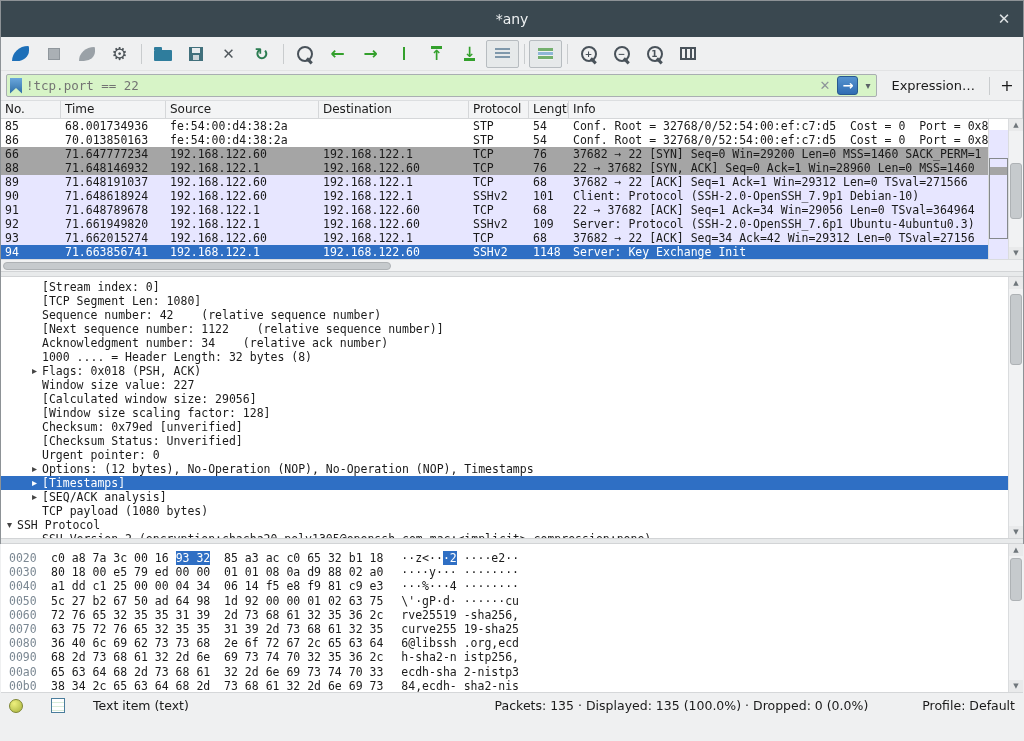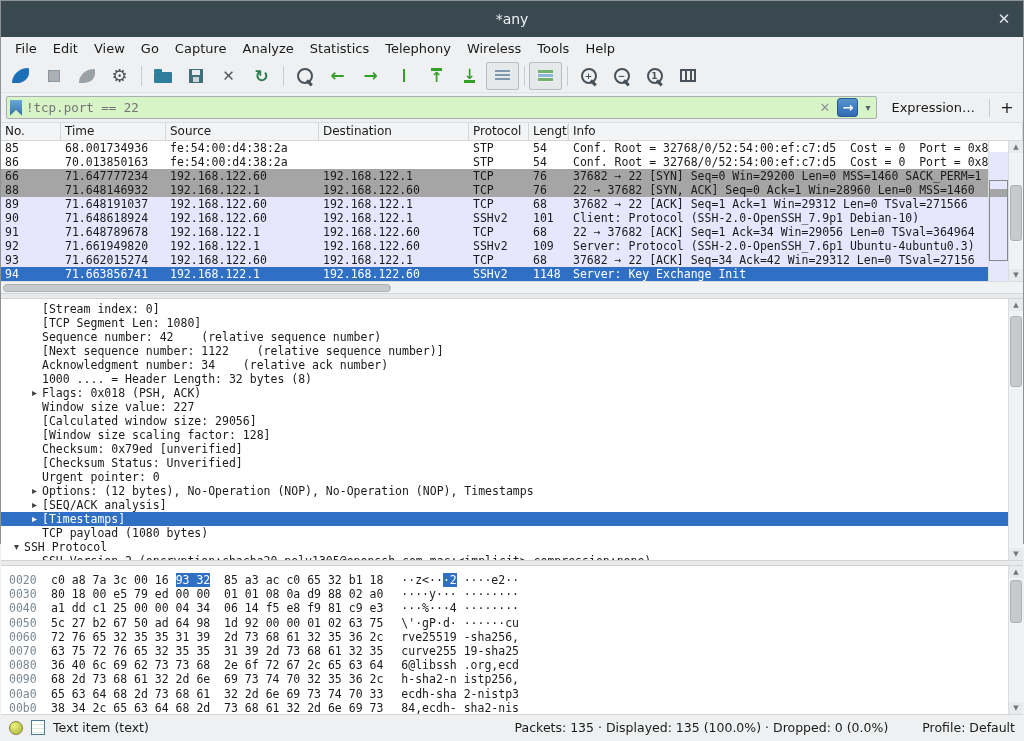--- a/index.html
+++ b/index.html
@@ -100,69 +100,55 @@
   .details .vs-thumb{top:2%;height:30%}
   .hexpane .vs-thumb{top:2%;height:34%}
   .plist-hscroll{height:12px;position:relative;background:#f1f2f3;border-top:1px solid #dadcde}
   .hs-thumb{position:absolute;left:2px;top:1.5px;height:8px;width:38%;background:#c6cacd;border:1px solid #aeb2b5;border-radius:4px}
 
   .splitter{height:6px;flex:none;background:#e8eaeb;border-top:1px solid #d2d4d6;border-bottom:1px solid #d2d4d6}
 
   
   .details{height:261px;flex:none;background:#fff;position:relative;overflow:hidden;padding-top:3px}
   .d-line{height:14px;display:flex;align-items:flex-end;font:11.5px/14px "DejaVu Sans Mono",monospace;white-space:pre}
-  .d-line[data-indent="0"]{padding-left:8px}
+  .d-line[data-indent="0"]{padding-left:1px}
   .d-line[data-indent="1"]{padding-left:26px}
   .d-arrow{width:15px;flex:none;font-family:"DejaVu Sans",sans-serif;font-size:10px;color:#444;text-align:center}
   .d-line[data-arrow="right"] .d-arrow::before{content:"▸"}
   .d-line[data-arrow="down"] .d-arrow::before{content:"▾"}
   .d-line[data-selected="true"]{background:#2f6fc4;color:#fff}
   .d-line[data-selected="true"] .d-arrow{color:#fff}
 
   
   .hexpane{height:148px;flex:none;background:#fff;position:relative;overflow:hidden;padding:7px 0 0 8px}
   .hx-row{height:14.2px;font:11.5px/14.2px "DejaVu Sans Mono",monospace;white-space:pre;display:flex}
   .hx-off{color:#7b8893;width:42px;flex:none}
   .hx-ascii{margin-left:18px}
   .hl{background:#2f6fc4;color:#fff}
 
   
-  .statusbar{height:26px;flex:none;display:flex;align-items:center;gap:8px;padding:0 8px;background:#eff0f1;border-top:1px solid #d5d7d9;font-size:12.5px}
+  .statusbar{height:26px;flex:none;display:flex;align-items:center;gap:28px;padding:0 8px;background:#eff0f1;border-top:1px solid #d5d7d9;font-size:12.5px}
   .expert-dot{width:14px;height:14px;flex:none;border-radius:50%;background:radial-gradient(circle at 35% 30%,#eef07e,#a7b23e);border:1px solid #7e8530}
   .note-icon{width:14px;height:15px;flex:none;border:1px solid #4a7d9c;background:repeating-linear-gradient(180deg,#fff 0 3px,#d9ecd9 3px 4px)}
   .sb-spacer{flex:1}
   .sb-profile{margin-left:26px;white-space:nowrap}
   .sb-text{white-space:nowrap}
 </style>
 </head>
 <body>
 
 <div class="window">
 
   <div class="titlebar">
     <span class="title">*any</span>
     <span class="close-btn">
         <span>✕</span>
       </span>
   </div>
 
-  <div class="menubar">
-
-  <span class="menu-item">File</span>
-      <span class="menu-item">Edit</span>
-      <span class="menu-item">View</span>
-      <span class="menu-item">Go</span>
-      <span class="menu-item">Capture</span>
-      <span class="menu-item">Analyze</span>
-      <span class="menu-item">Statistics</span>
-      <span class="menu-item">Telephony</span>
-      <span class="menu-item">Wireless</span>
-      <span class="menu-item">Tools</span>
-      <span class="menu-item">Help</span>
-    </div>
 
   <div class="toolbar">
 
       <span class="tb-btn" data-icon="start-capture-icon">
         <span class="tb-glyph"></span>
       </span>
 
       <span class="tb-btn" data-icon="stop-capture-icon">
         <span class="tb-glyph"></span>
       </span>
@@ -467,28 +453,28 @@
         <div class="d-line" data-indent="1" data-arrow="none" data-selected="false">
           <span class="d-arrow"></span>
           <span class="d-text">Urgent pointer: 0</span>
         </div>
 
         <div class="d-line" data-indent="1" data-arrow="right" data-selected="false">
           <span class="d-arrow"></span>
           <span class="d-text">Options: (12 bytes), No-Operation (NOP), No-Operation (NOP), Timestamps</span>
         </div>
 
+        <div class="d-line" data-indent="1" data-arrow="right" data-selected="true">
+          <span class="d-arrow"></span>
+          <span class="d-text">[Timestamps]</span>
+        </div>
+
         <div class="d-line" data-indent="1" data-arrow="right" data-selected="false">
           <span class="d-arrow"></span>
           <span class="d-text">[SEQ/ACK analysis]</span>
-        </div>
-
-        <div class="d-line" data-indent="1" data-arrow="right" data-selected="true">
-          <span class="d-arrow"></span>
-          <span class="d-text">[Timestamps]</span>
         </div>
 
         <div class="d-line" data-indent="1" data-arrow="none" data-selected="false">
           <span class="d-arrow"></span>
           <span class="d-text">TCP payload (1080 bytes)</span>
         </div>
 
         <div class="d-line" data-indent="0" data-arrow="down" data-selected="false">
           <span class="d-arrow"></span>
           <span class="d-text">SSH Protocol</span>

